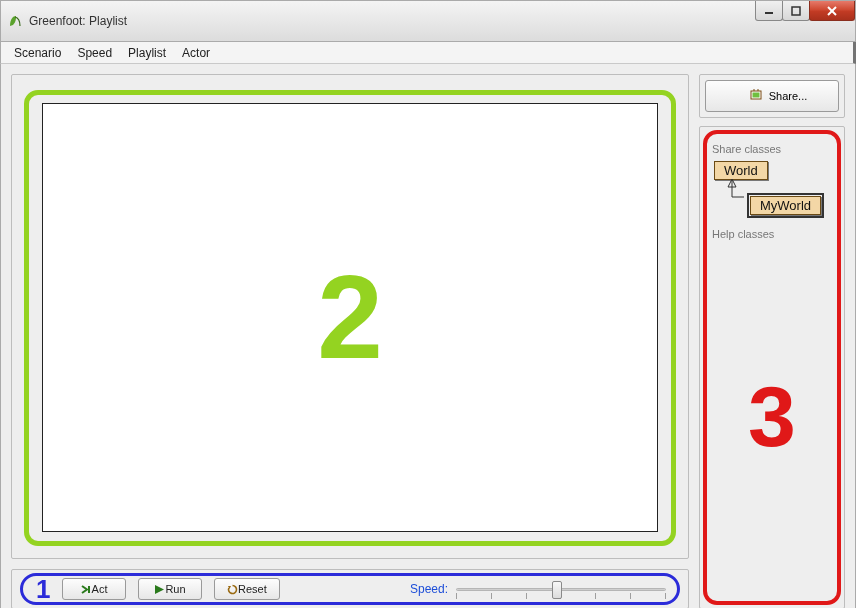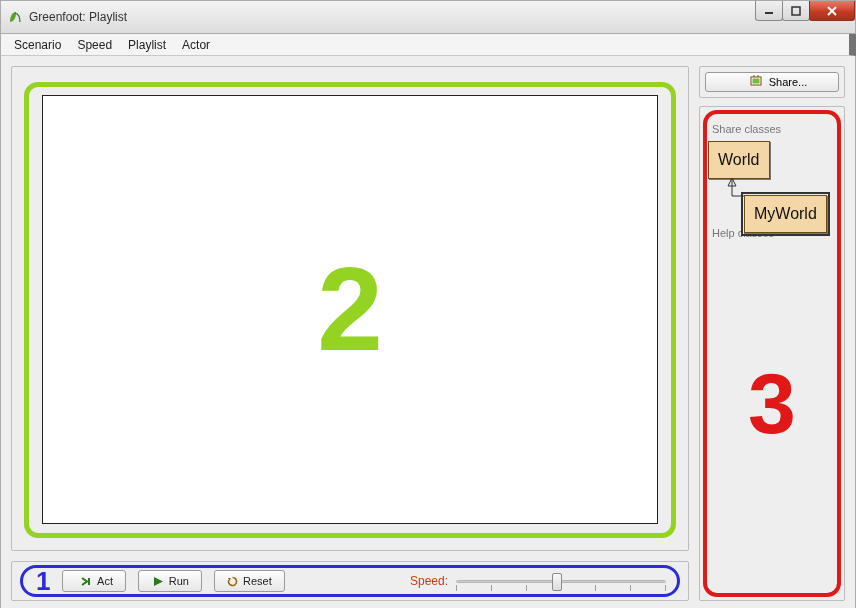--- a/index.html
+++ b/index.html
@@ -7,21 +7,21 @@
       font-family: "Segoe UI", Tahoma, sans-serif;
       font-size: 12px;
       background: #dcdcdc;
       width: 856px;
       height: 608px;
       overflow: hidden;
       position: relative;
     }
     
     .titlebar {
-      height: 34px;
+      height: 42px;
       background: linear-gradient(to bottom, #f4f4f4 0%, #e8e8e8 50%, #dcdcdc 100%);
       border: 1px solid #aaa;
       display: flex;
       align-items: center;
       padding: 12px 4px;
       position: relative;
     }
     .titlebar .app-icon {
       width: 16px;
       height: 16px;
@@ -55,21 +55,21 @@
       width: 46px;
       background: linear-gradient(to bottom,#e67a6a,#cf4a33 45%,#c23b24 55%,#a9301c);
       border-color: #8a2e1e;
     }
     .wc-btn.close svg { stroke: #fff; }
     
     .menubar {
       height: 22px;
       background: #f4f4f4;
       border-left: 1px solid #aaa;
-      border-right: 7px solid #737373;
+      border-right: 3px solid #737373;
       border-bottom: 1px solid #c9c9c9;
       display: flex;
       align-items: center;
       padding-left: 6px;
       gap: 2px;
     }
     .menu-item {
       padding: 2px 7px;
       color: #222;
       cursor: default;
@@ -150,29 +150,28 @@
     }
     .btn {
       height: 22px;
       min-width: 64px;
       padding: 0 12px;
       border: 1px solid #9a9a9a;
       border-radius: 3px;
       background: linear-gradient(to bottom,#fdfdfd,#e7e7e7);
       display: inline-flex;
       align-items: center;
-      justify-content: flex-end;
-      gap: 5px;
+      justify-content: center;
       font-size: 11px;
       color: #222;
       margin-right: 12px;
       cursor: default;
     }
     .btn .ico { display:inline-flex; }
-    .speed-label { margin-left: auto; margin-right: 8px; color:#c2410c; }
+    .speed-label { margin-left: auto; margin-right: 8px; color:#1d4ed8; }
     .slider {
       width: 210px;
       height: 20px;
       position: relative;
     }
     .slider-track {
       position: absolute;
       left: 0; right: 0; top: 9px;
       height: 3px;
       background: #cfcfcf;
@@ -198,21 +197,21 @@
     
     .share-row {
       border: 1px solid #bdbdbd;
       background:#eeeeee;
       border-radius:2px;
       padding: 5px;
       display:flex;
     }
     .share-btn {
       flex:1;
-      height: 20px;
+      height: 32px;
       border: 1px solid #9a9a9a;
       border-radius: 3px;
       background: linear-gradient(to bottom,#fdfdfd,#e7e7e7);
       display: inline-flex;
       align-items: center;
       justify-content: center;
       gap: 6px;
       font-size: 11px;
       padding-left: 12px;
     }
@@ -242,26 +241,27 @@
       color:#e01818;
       font-family: Arial, sans-serif;
     }
     .group-label {
       font-size: 11px;
       color: #777;
       margin: 8px 0 6px 4px;
     }
     .class-box {
       display:inline-block;
-      padding: 9px 9px;
+      padding: 1px 9px;
       background: #f3d7a6;
       border: 1px solid #6b4a14;
-      font-size: 16px;
+      font-size: 13px;
       color:#111;
       box-shadow: 1px 1px 0 #777;
+      margin-left: 6px;
     }
     .class-box.selected {
       outline: 2px solid #333;
       outline-offset: 1px;
     }
     .tree-connector {
       position: relative;
       height: 26px;
       margin-left: 14px;
     }

